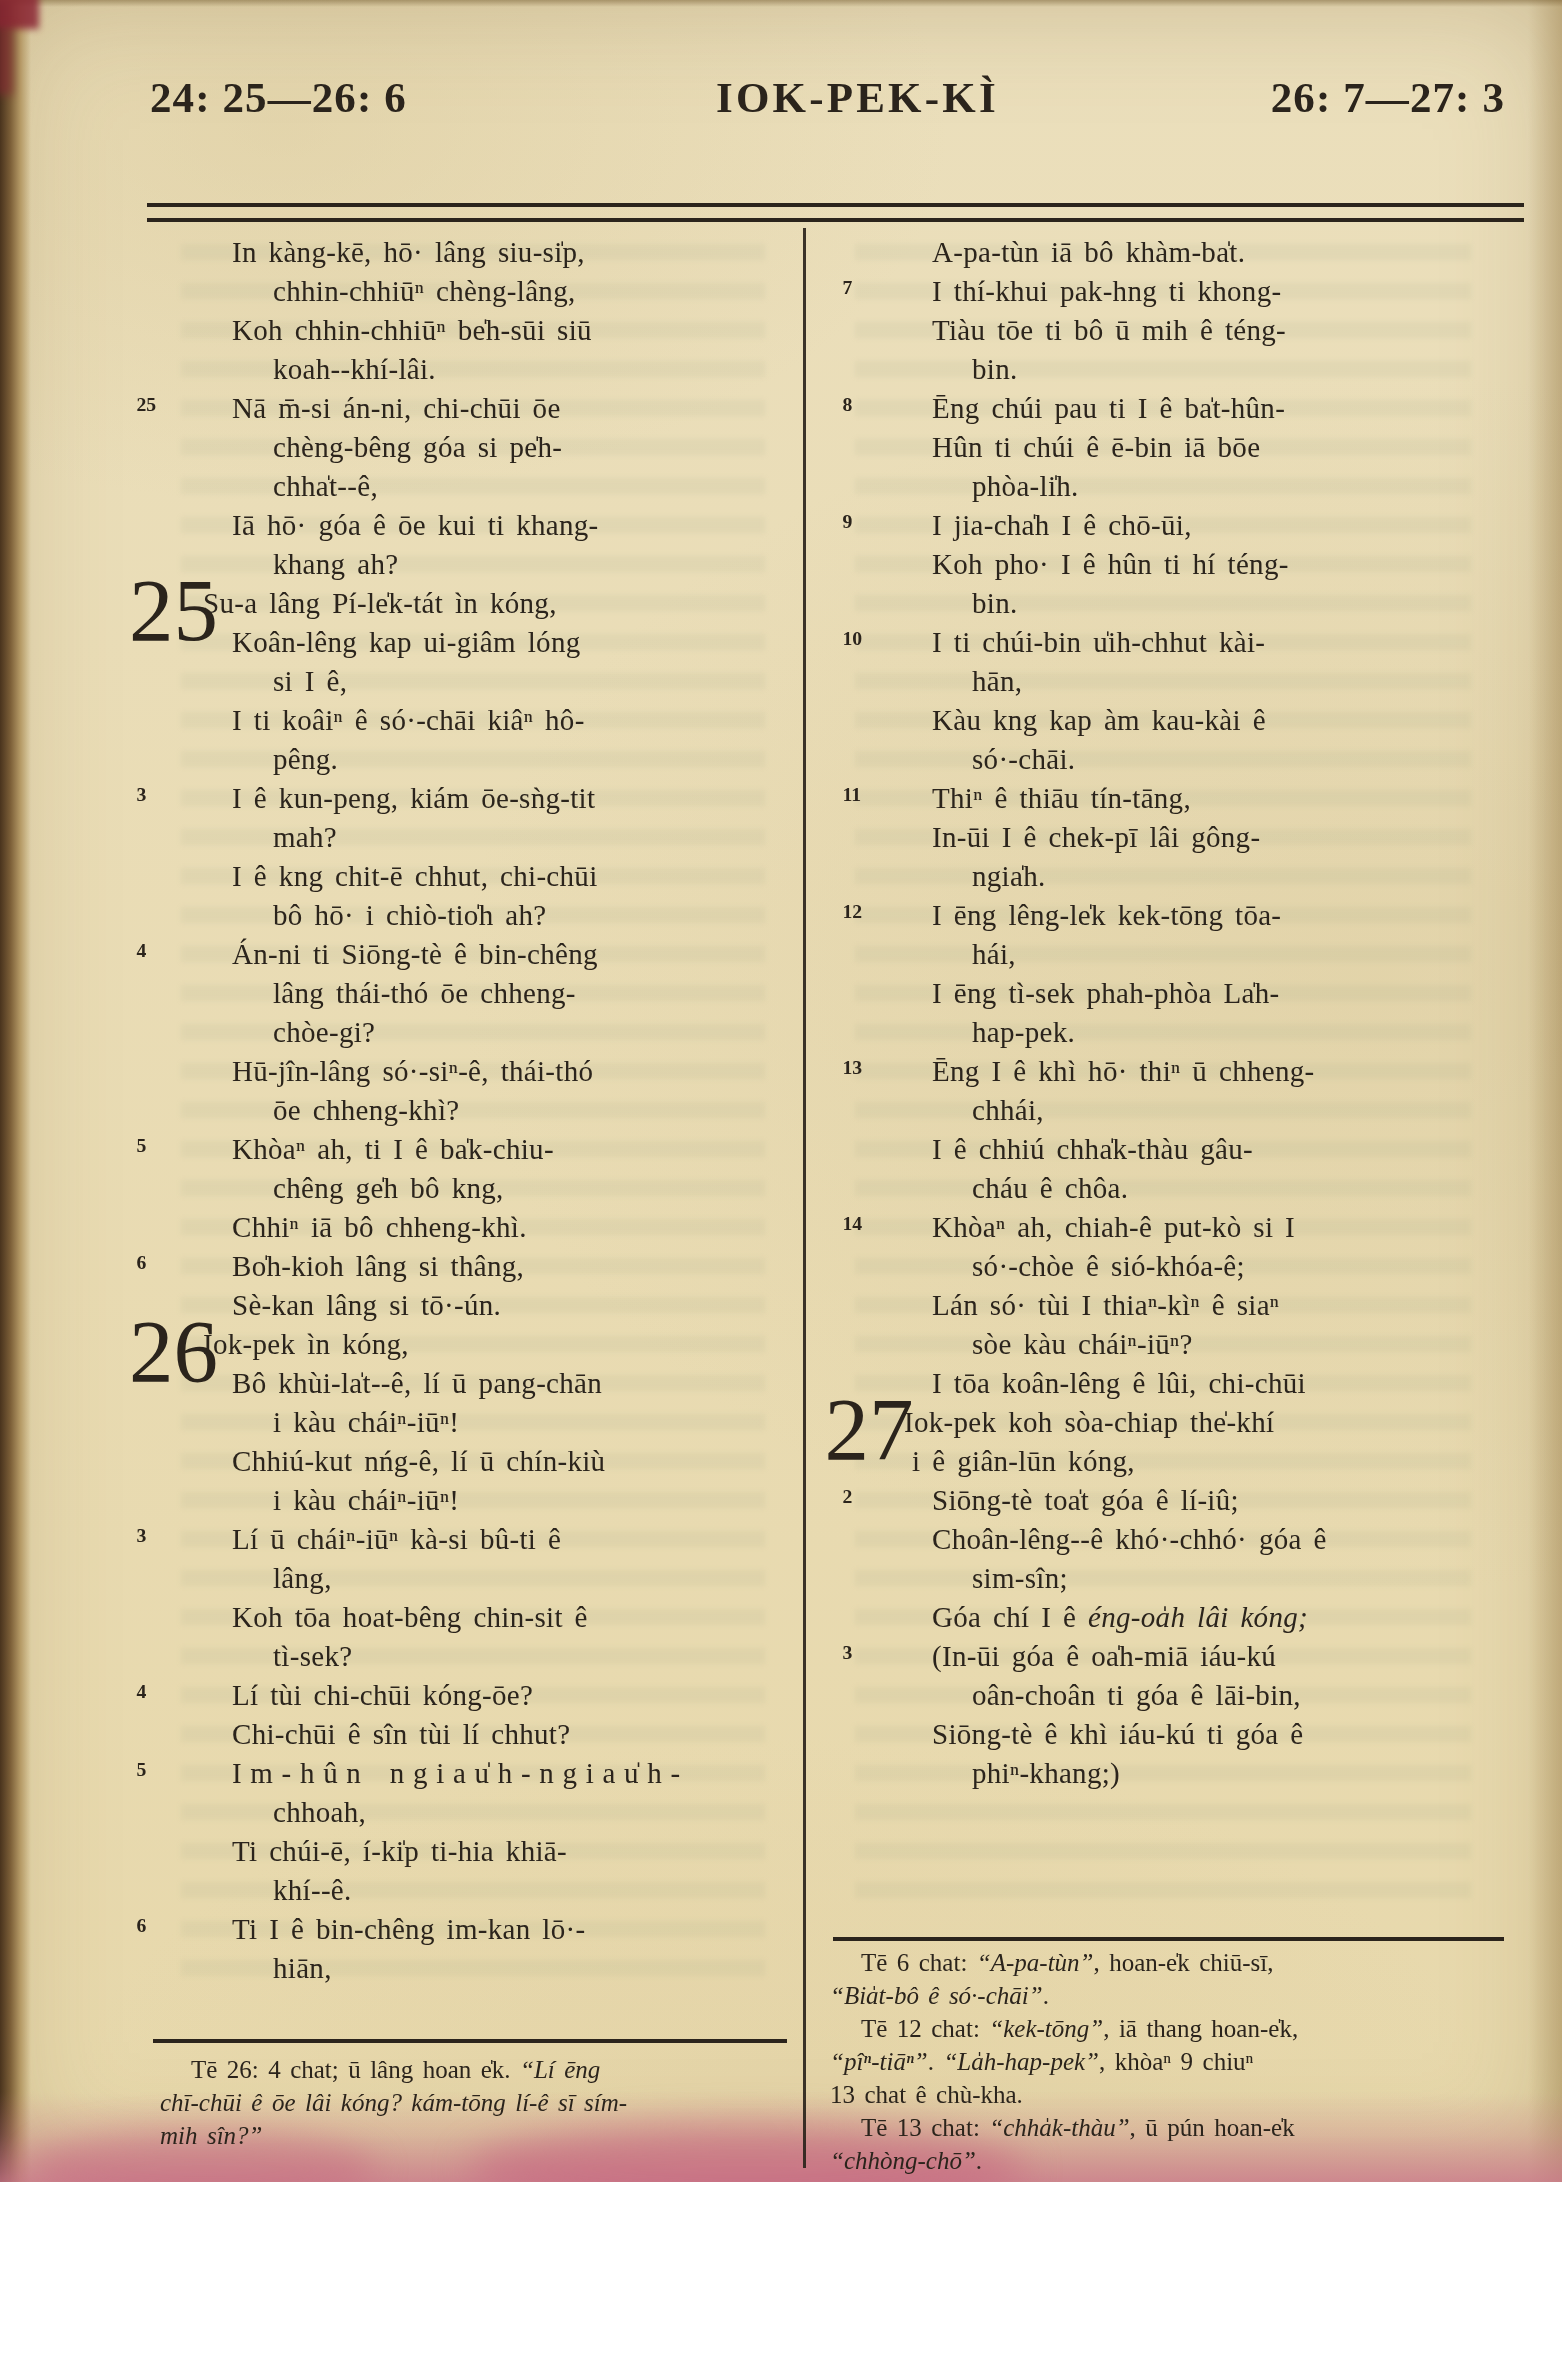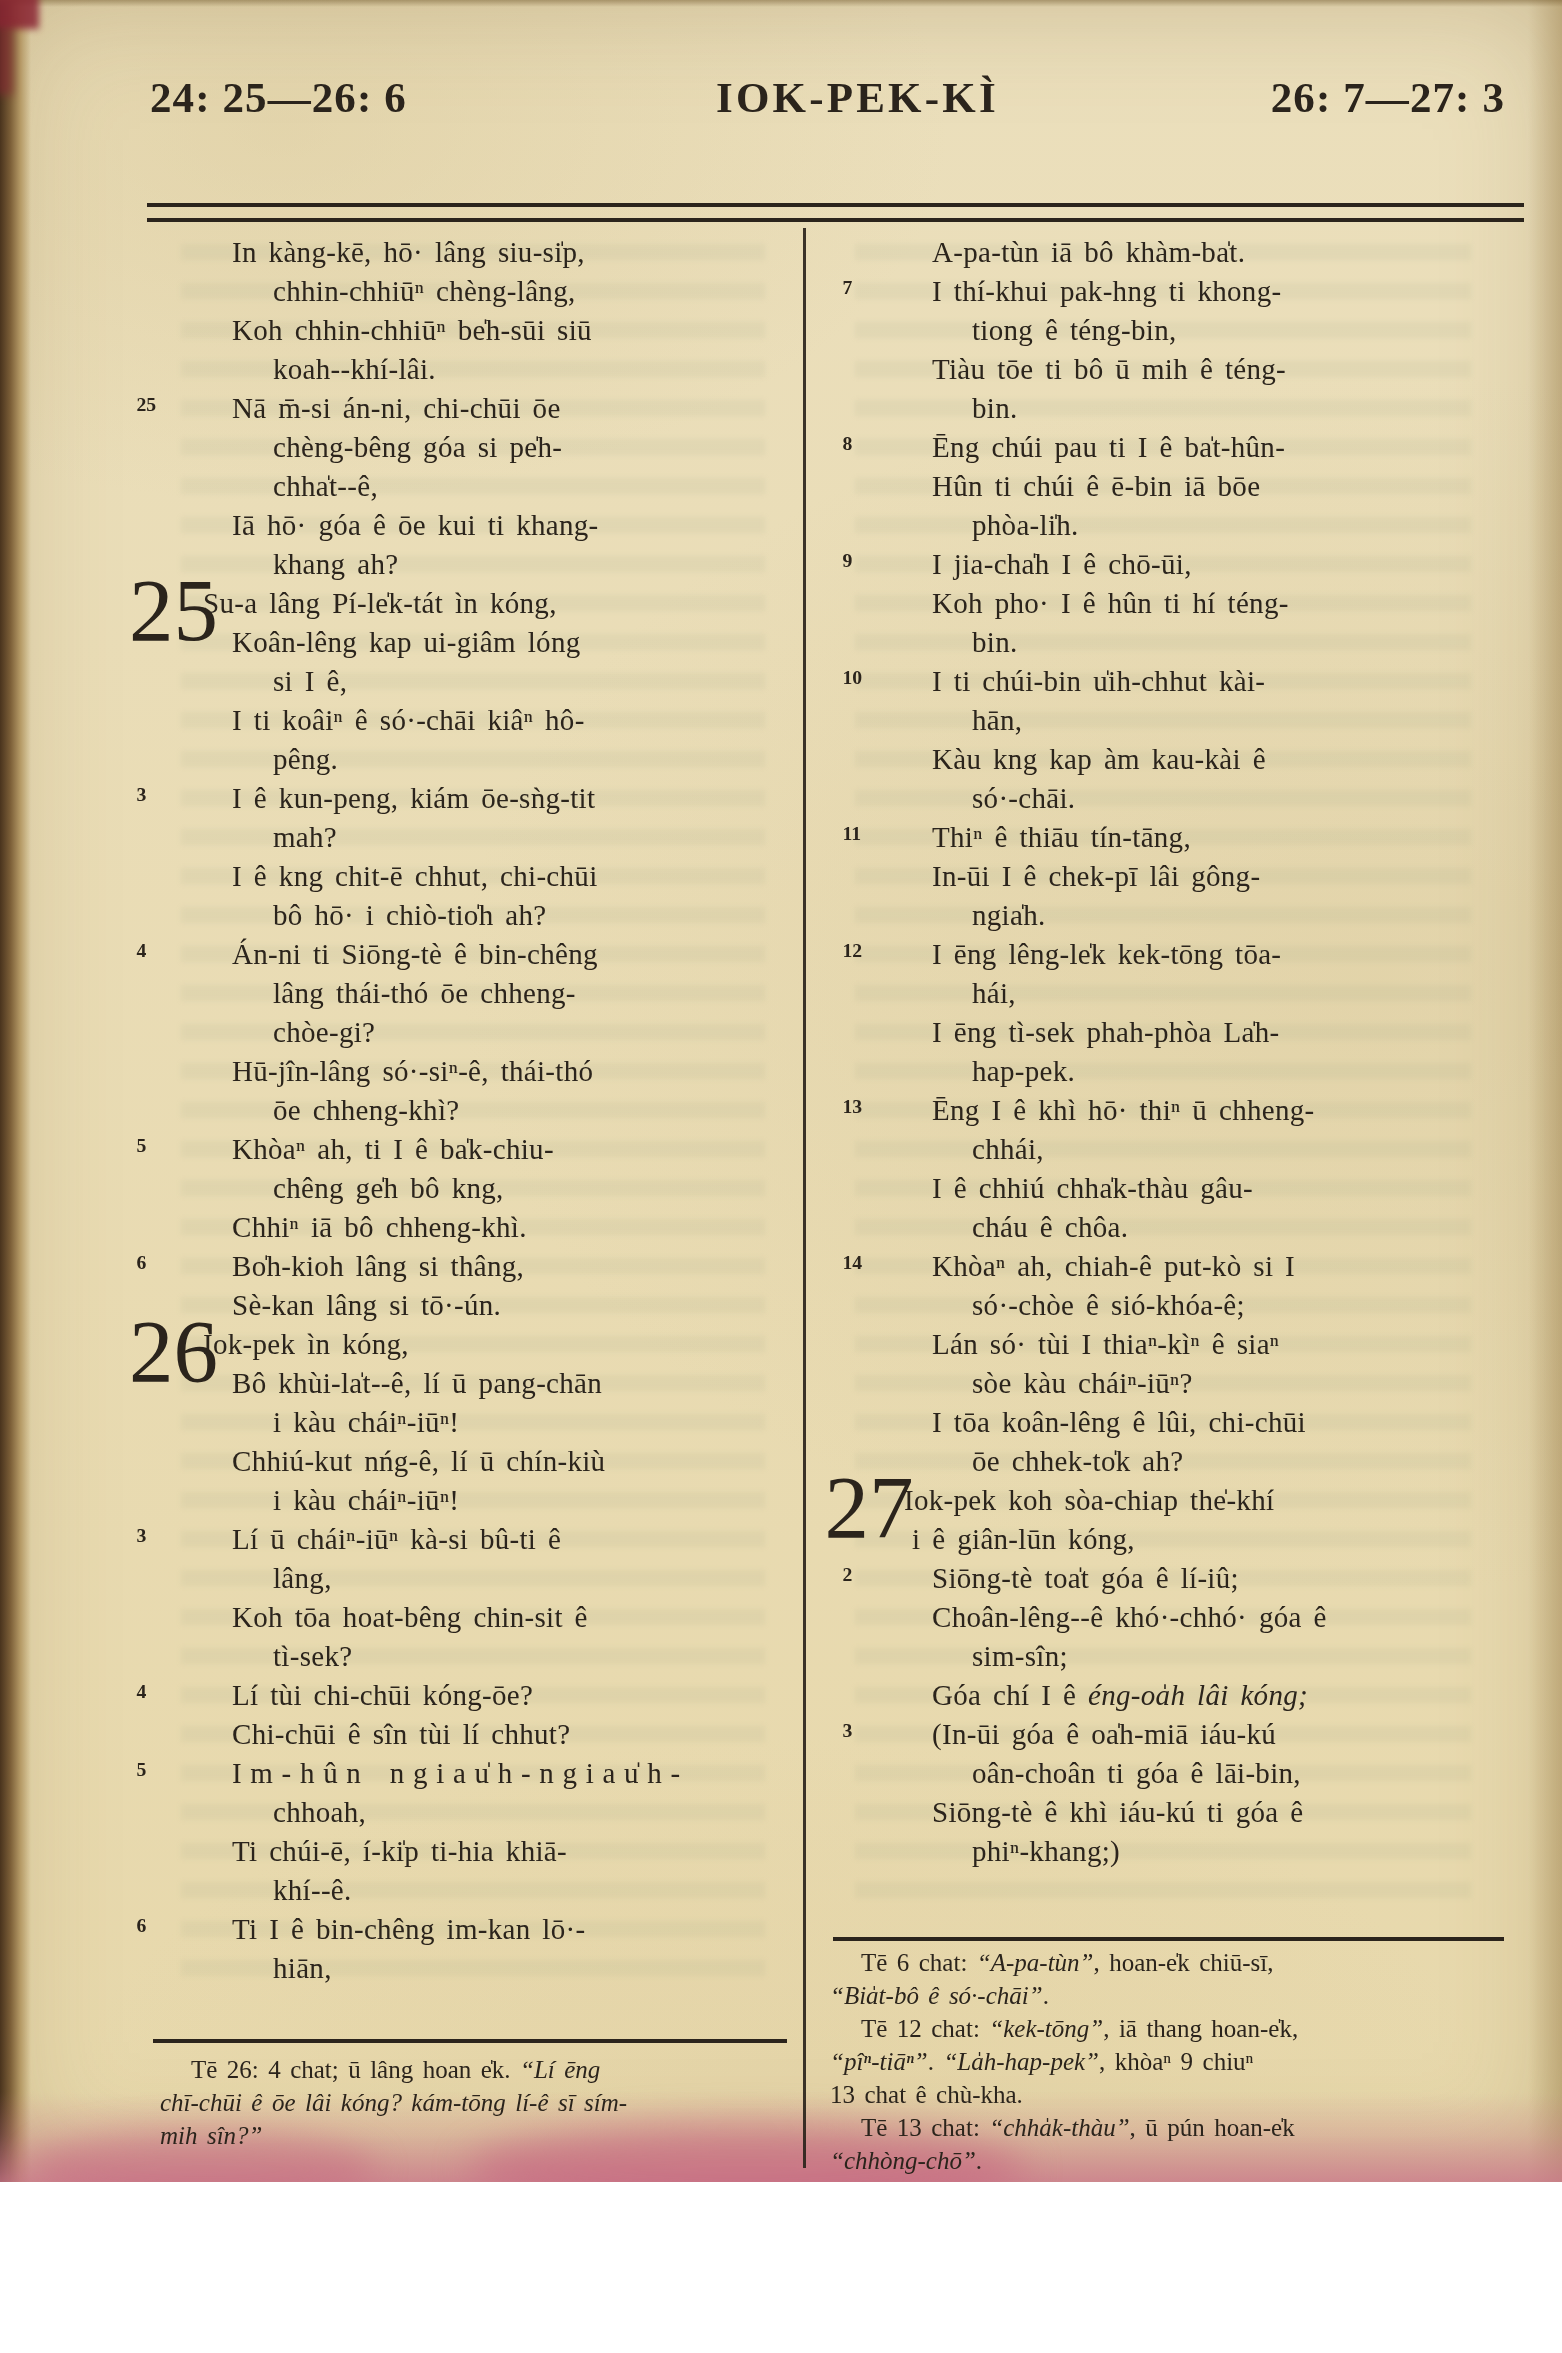--- a/index.html
+++ b/index.html
@@ -155,21 +155,20 @@
         <div class="line ind-v"><span class="verse-num">6</span><span>Ti I ê bin-chêng im-kan lō·-</span></div>
         <div class="line ind-c"><span>hiān,</span></div>
       </div>
     </div>
   <div id="col-right" class="col">
       <div class="verse">
         <div class="line ind-v"><span>A-pa-tùn iā bô khàm-ba̍t.</span></div>
       </div>
       <div class="verse">
         <div class="line ind-v"><span class="verse-num">7</span><span>I thí-khui pak-hng ti khong-</span></div>
-        <div class="line ind-c"><span>tiong ê téng-bin,</span></div>
         <div class="line ind-v"><span>Tiàu tōe ti bô ū mih ê téng-</span></div>
         <div class="line ind-c"><span>bin.</span></div>
       </div>
       <div class="verse">
         <div class="line ind-v"><span class="verse-num">8</span><span>Ēng chúi pau ti I ê ba̍t-hûn-</span></div>
         <div class="line ind-v"><span>Hûn ti chúi ê ē-bin iā bōe</span></div>
         <div class="line ind-c"><span>phòa-li̍h.</span></div>
       </div>
       <div class="verse">
         <div class="line ind-v"><span class="verse-num">9</span><span>I jia-cha̍h I ê chō-ūi,</span></div>
@@ -198,21 +197,20 @@
         <div class="line ind-c"><span>chhái,</span></div>
         <div class="line ind-v"><span>I ê chhiú chha̍k-thàu gâu-</span></div>
         <div class="line ind-c"><span>cháu ê chôa.</span></div>
       </div>
       <div class="verse">
         <div class="line ind-v"><span class="verse-num">14</span><span>Khòaⁿ ah, chiah-ê put-kò si I</span></div>
         <div class="line ind-c"><span>só·-chòe ê sió-khóa-ê;</span></div>
         <div class="line ind-v"><span>Lán só· tùi I thiaⁿ-kìⁿ ê siaⁿ</span></div>
         <div class="line ind-c"><span>sòe kàu cháiⁿ-iūⁿ?</span></div>
         <div class="line ind-v"><span>I tōa koân-lêng ê lûi, chi-chūi</span></div>
-        <div class="line ind-c"><span>ōe chhek-to̍k ah?</span></div>
       </div>
       <div class="verse">
         <span class="chapter-num">27</span>
         <div class="line ind-h1"><span>Iok-pek koh sòa-chiap the̍-khí</span></div>
         <div class="line ind-h2"><span>i ê giân-lūn kóng,</span></div>
       </div>
       <div class="verse">
         <div class="line ind-v"><span class="verse-num">2</span><span>Siōng-tè toa̍t góa ê lí-iû;</span></div>
         <div class="line ind-v"><span>Choân-lêng--ê khó·-chhó· góa ê</span></div>
         <div class="line ind-c"><span>sim-sîn;</span></div>

